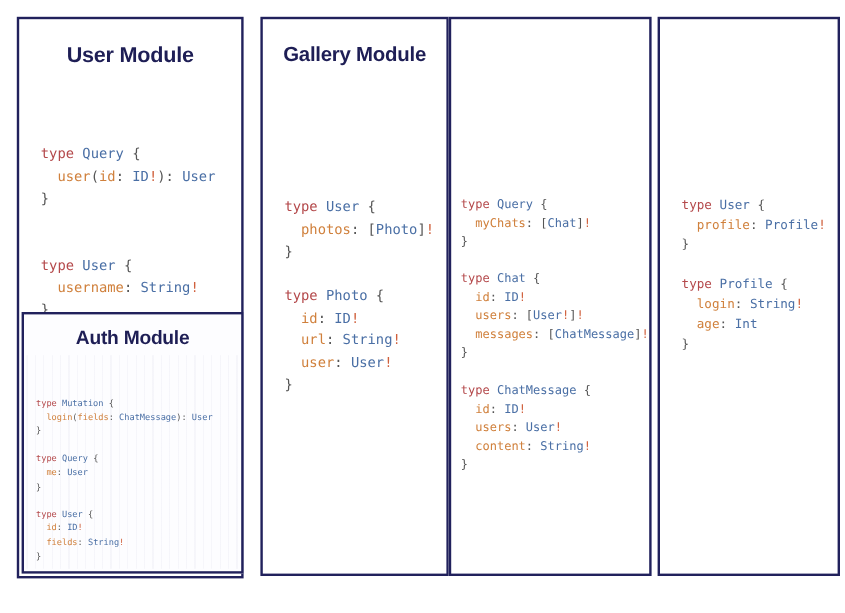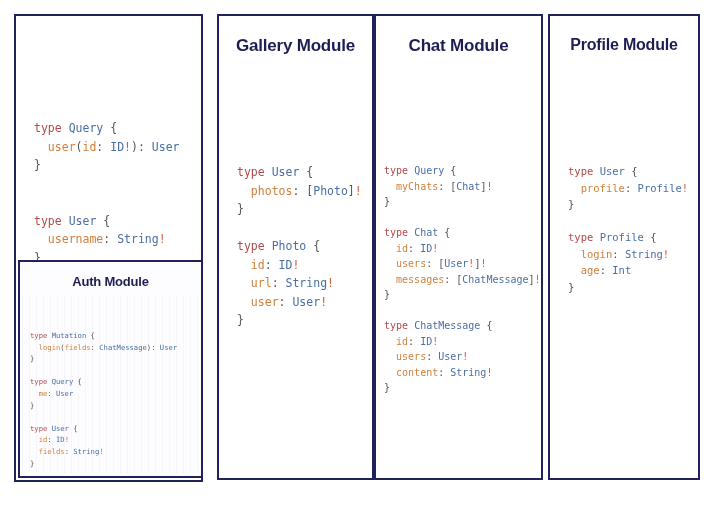--- a/index.html
+++ b/index.html
@@ -53,21 +53,21 @@
   #mod-auth {
     position: absolute;
     box-sizing: border-box;
     left: 2px;
     top: 244px;
     width: 185px;
     height: 218px;
     background: #fdfdff;
     border: 2px solid #21215c;
   }
-  #mod-auth > .module-title { font-size: 13px; margin-top: 12px; }
+  #mod-auth > .module-title { font-size: 16px; margin-top: 12px; }
 
   
   #mod-auth .grid-artifact {
     position: absolute;
     left: 2px; right: 2px;
     top: 34px; bottom: 2px;
     pointer-events: none;
     background-image: repeating-linear-gradient(
       to right,
       rgba(120,120,170,0.055) 0px,
@@ -96,20 +96,21 @@
   #code-chat    { left: 8px;   top: 119px; font-size: 10px;   line-height: 15.5px; }
   #code-profile { left: 18px;  top: 119px; font-size: 10.5px; line-height: 16.5px; }
   #code-auth    { left: 10px;  top: 40px;  font-size: 7.2px;  line-height: 11.6px; }
 </style>
 </head>
 <body>
 
 <div class="board">
 
   <div class="module" id="mod-user">
+    <div class="module-title">User Module</div>
     <div class="code" id="code-user"><span class="kw">type</span> <span class="tn">Query</span> <span class="pun">{</span>
   <span class="fld">user</span><span class="pun">(</span><span class="fld">id</span><span class="pun">:</span> <span class="tn">ID</span><span class="bang">!</span><span class="pun">)</span><span class="pun">:</span> <span class="tn">User</span>
 <span class="pun">}</span>
 
 
 <span class="kw">type</span> <span class="tn">User</span> <span class="pun">{</span>
   <span class="fld">username</span><span class="pun">:</span> <span class="tn">String</span><span class="bang">!</span>
 <span class="pun">}</span></div>
 
     <div id="mod-auth">
@@ -137,40 +138,38 @@
 <span class="pun">}</span>
 
 <span class="kw">type</span> <span class="tn">Photo</span> <span class="pun">{</span>
   <span class="fld">id</span><span class="pun">:</span> <span class="tn">ID</span><span class="bang">!</span>
   <span class="fld">url</span><span class="pun">:</span> <span class="tn">String</span><span class="bang">!</span>
   <span class="fld">user</span><span class="pun">:</span> <span class="tn">User</span><span class="bang">!</span>
 <span class="pun">}</span></div>
   </div>
 
   <div class="module" id="mod-chat">
-    <div class="module-title">Chat Module</div>
     <div class="code" id="code-chat"><span class="kw">type</span> <span class="tn">Query</span> <span class="pun">{</span>
   <span class="fld">myChats</span><span class="pun">:</span> <span class="pun">[</span><span class="tn">Chat</span><span class="pun">]</span><span class="bang">!</span>
 <span class="pun">}</span>
 
 <span class="kw">type</span> <span class="tn">Chat</span> <span class="pun">{</span>
   <span class="fld">id</span><span class="pun">:</span> <span class="tn">ID</span><span class="bang">!</span>
   <span class="fld">users</span><span class="pun">:</span> <span class="pun">[</span><span class="tn">User</span><span class="bang">!</span><span class="pun">]</span><span class="bang">!</span>
   <span class="fld">messages</span><span class="pun">:</span> <span class="pun">[</span><span class="tn">ChatMessage</span><span class="pun">]</span><span class="bang">!</span>
 <span class="pun">}</span>
 
 <span class="kw">type</span> <span class="tn">ChatMessage</span> <span class="pun">{</span>
   <span class="fld">id</span><span class="pun">:</span> <span class="tn">ID</span><span class="bang">!</span>
   <span class="fld">users</span><span class="pun">:</span> <span class="tn">User</span><span class="bang">!</span>
   <span class="fld">content</span><span class="pun">:</span> <span class="tn">String</span><span class="bang">!</span>
 <span class="pun">}</span></div>
   </div>
 
   <div class="module" id="mod-profile">
-    <div class="module-title">Profile Module</div>
     <div class="code" id="code-profile"><span class="kw">type</span> <span class="tn">User</span> <span class="pun">{</span>
   <span class="fld">profile</span><span class="pun">:</span> <span class="tn">Profile</span><span class="bang">!</span>
 <span class="pun">}</span>
 
 <span class="kw">type</span> <span class="tn">Profile</span> <span class="pun">{</span>
   <span class="fld">login</span><span class="pun">:</span> <span class="tn">String</span><span class="bang">!</span>
   <span class="fld">age</span><span class="pun">:</span> <span class="tn">Int</span>
 <span class="pun">}</span></div>
   </div>
 

